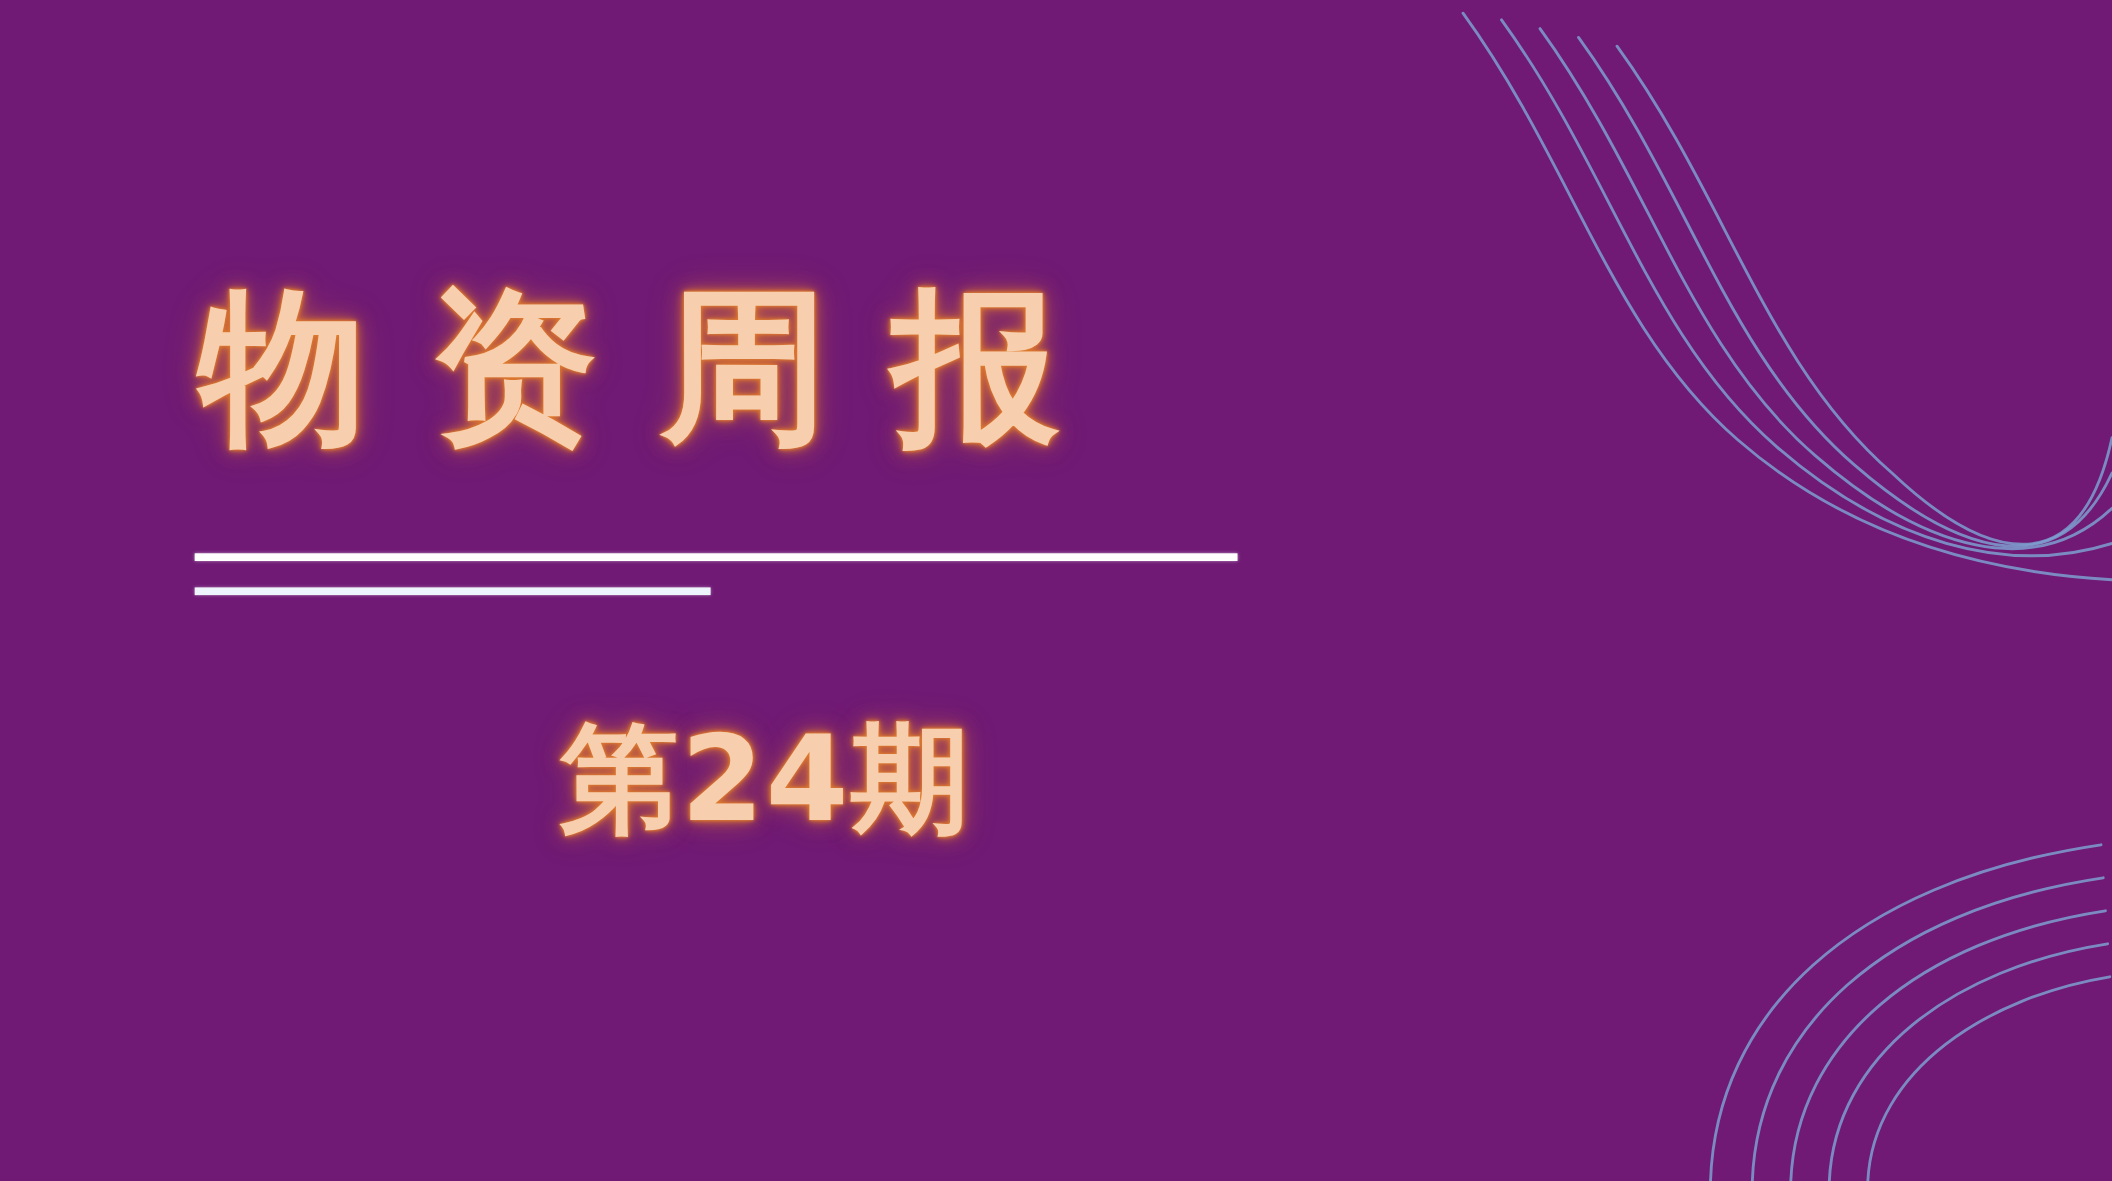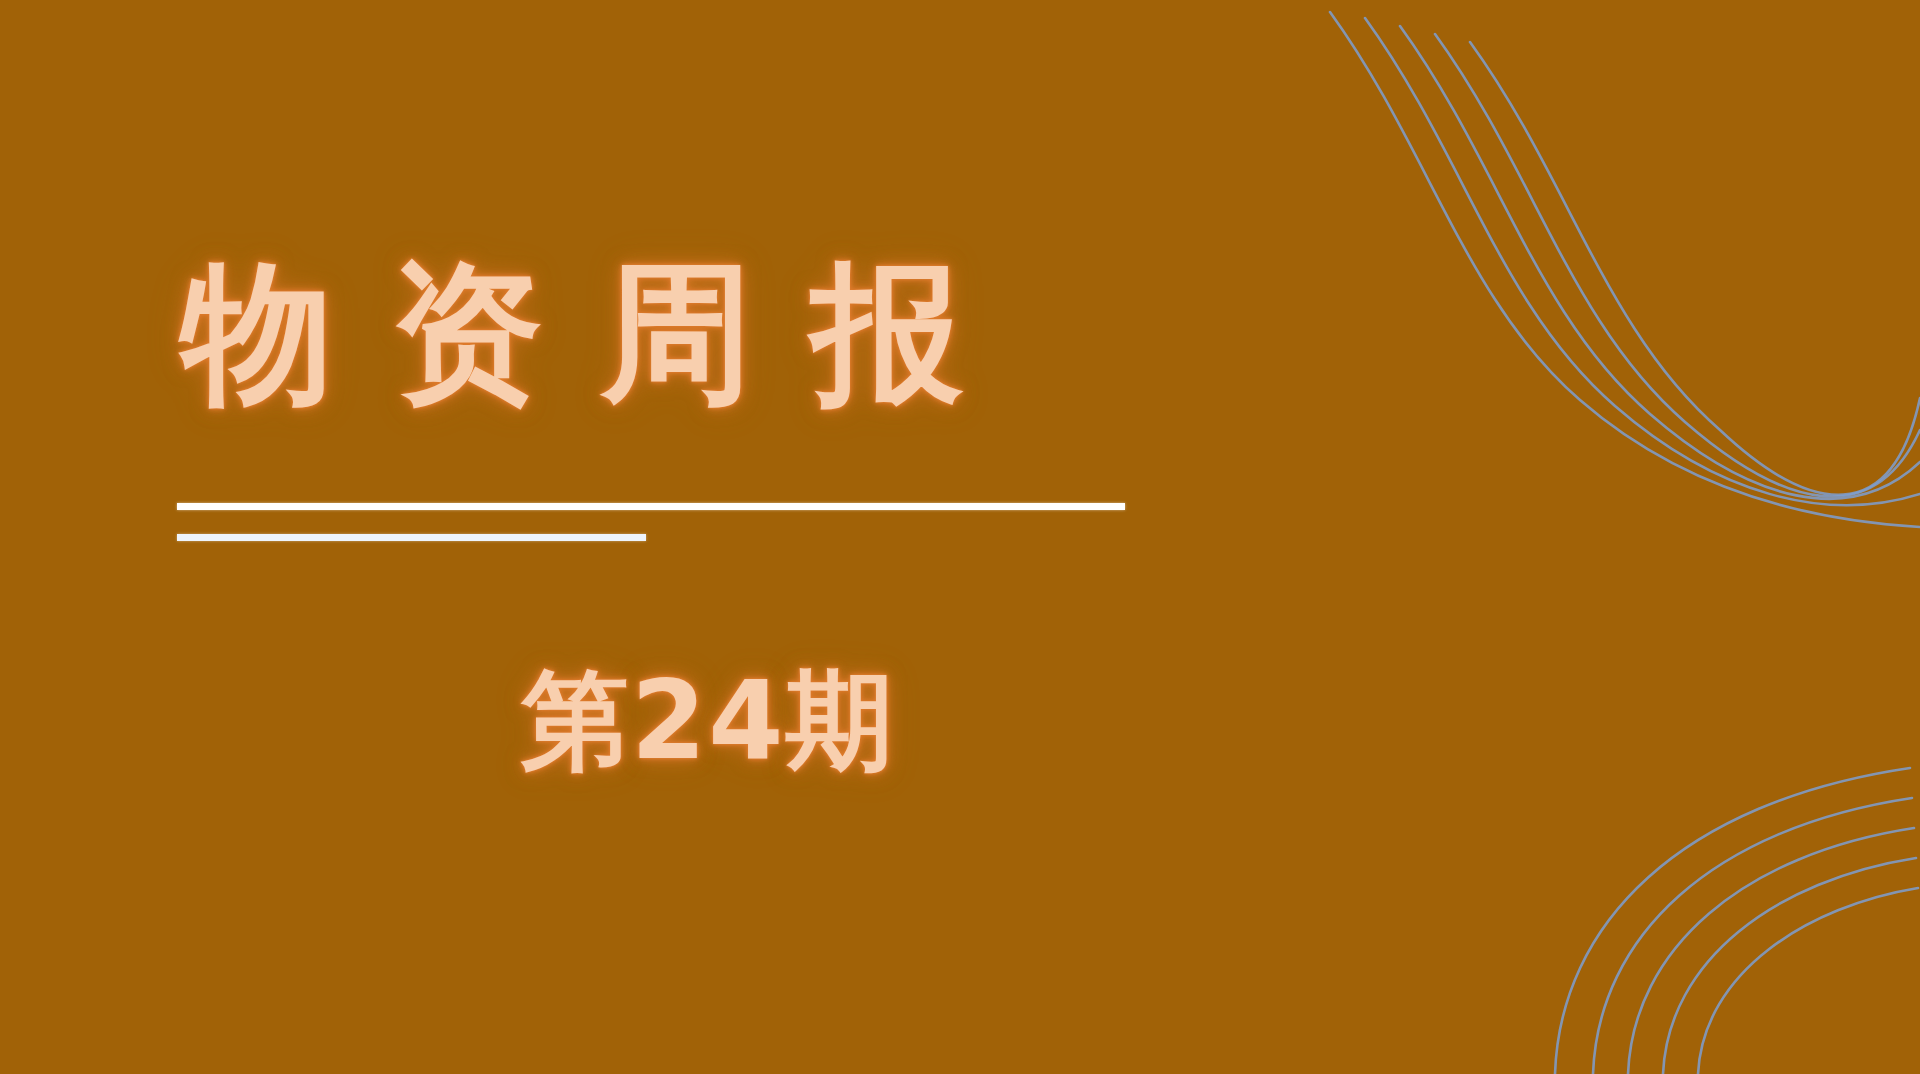--- a/index.html
+++ b/index.html
@@ -11,21 +11,21 @@
     width: 1920px;
     height: 1074px;
     overflow: hidden;
     font-family: "Liberation Sans", sans-serif;
   }
 
   #slide {
     position: relative;
     width: 1920px;
     height: 1074px;
-    background: #a16207;
+    background: #701a75;
     overflow: hidden;
   }
 
   
   .deco-svg {
     position: absolute;
     pointer-events: none;
   }
   #deco-top-right {
     top: 0;
@@ -98,21 +98,21 @@
     position: absolute;
     left: 505px;
     top: 645px;
     font-family: "DejaVu Sans", "Liberation Sans", sans-serif;
     font-size: 108px;
     line-height: 1.12;
     font-weight: 700;
     letter-spacing: 2px;
     color: #f8cfae;
     white-space: nowrap;
-    margin: 16px;
+    margin: 4px;
     text-shadow:
       0 0 2px #e07c2e,
       0 0 4px #e07c2e,
       0 0 9px rgba(224,124,46,.95),
       0 0 18px rgba(224,124,46,.55),
       0 0 32px rgba(224,124,46,.30);
   }
 </style>
 </head>
 <body>

